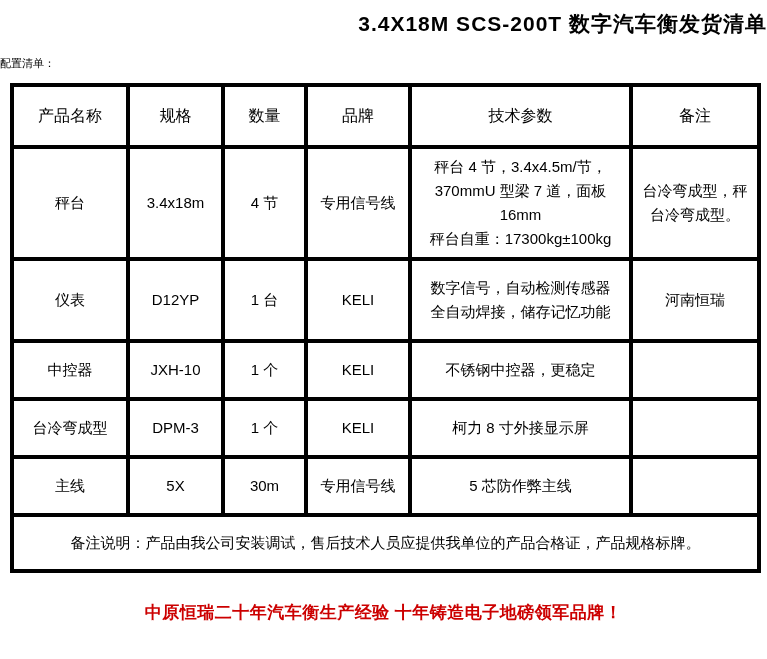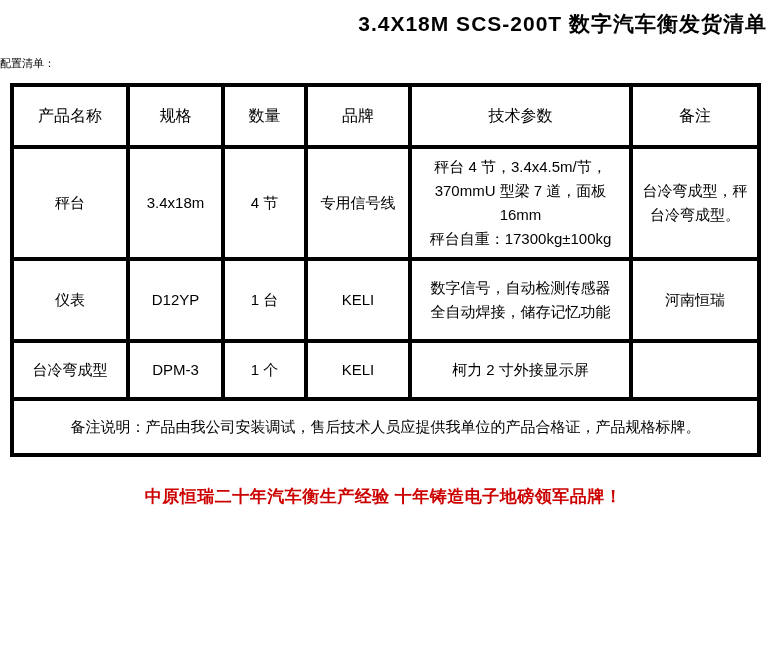--- a/index.html
+++ b/index.html
@@ -146,30 +146,46 @@
           <td>KELI</td>
           <td class="tech-cell">
             <span class="cell-lines">
               <span>数字信号，自动检测传感器</span>
               <span>全自动焊接，储存记忆功能</span>
             </span>
           </td>
           <td>河南恒瑞</td>
         </tr>
 
+        <tr class="row-small">
+          <td>中控器</td>
+          <td>JXH-10</td>
+          <td>1 个</td>
+          <td>KELI</td>
+          <td class="tech-cell">不锈钢中控器，更稳定</td>
+          <td></td>
+        </tr>
 
         <tr class="row-small">
           <td>台冷弯成型</td>
           <td>DPM-3</td>
           <td>1 个</td>
           <td>KELI</td>
-          <td class="tech-cell">柯力 2 寸外接显示屏</td>
+          <td class="tech-cell">柯力 8 寸外接显示屏</td>
           <td></td>
         </tr>
 
+        <tr class="row-small">
+          <td>主线</td>
+          <td>5X</td>
+          <td>30m</td>
+          <td>专用信号线</td>
+          <td class="tech-cell">5 芯防作弊主线</td>
+          <td></td>
+        </tr>
 
         <tr class="footnote-row">
           <td colspan="6">备注说明：产品由我公司安装调试，售后技术人员应提供我单位的产品合格证，产品规格标牌。</td>
         </tr>
       </tbody>
     </table>
   </div>
 
   <div class="slogan" style="color: rgb(204, 0, 0);">中原恒瑞二十年汽车衡生产经验 十年铸造电子地磅领军品牌！</div>
 

